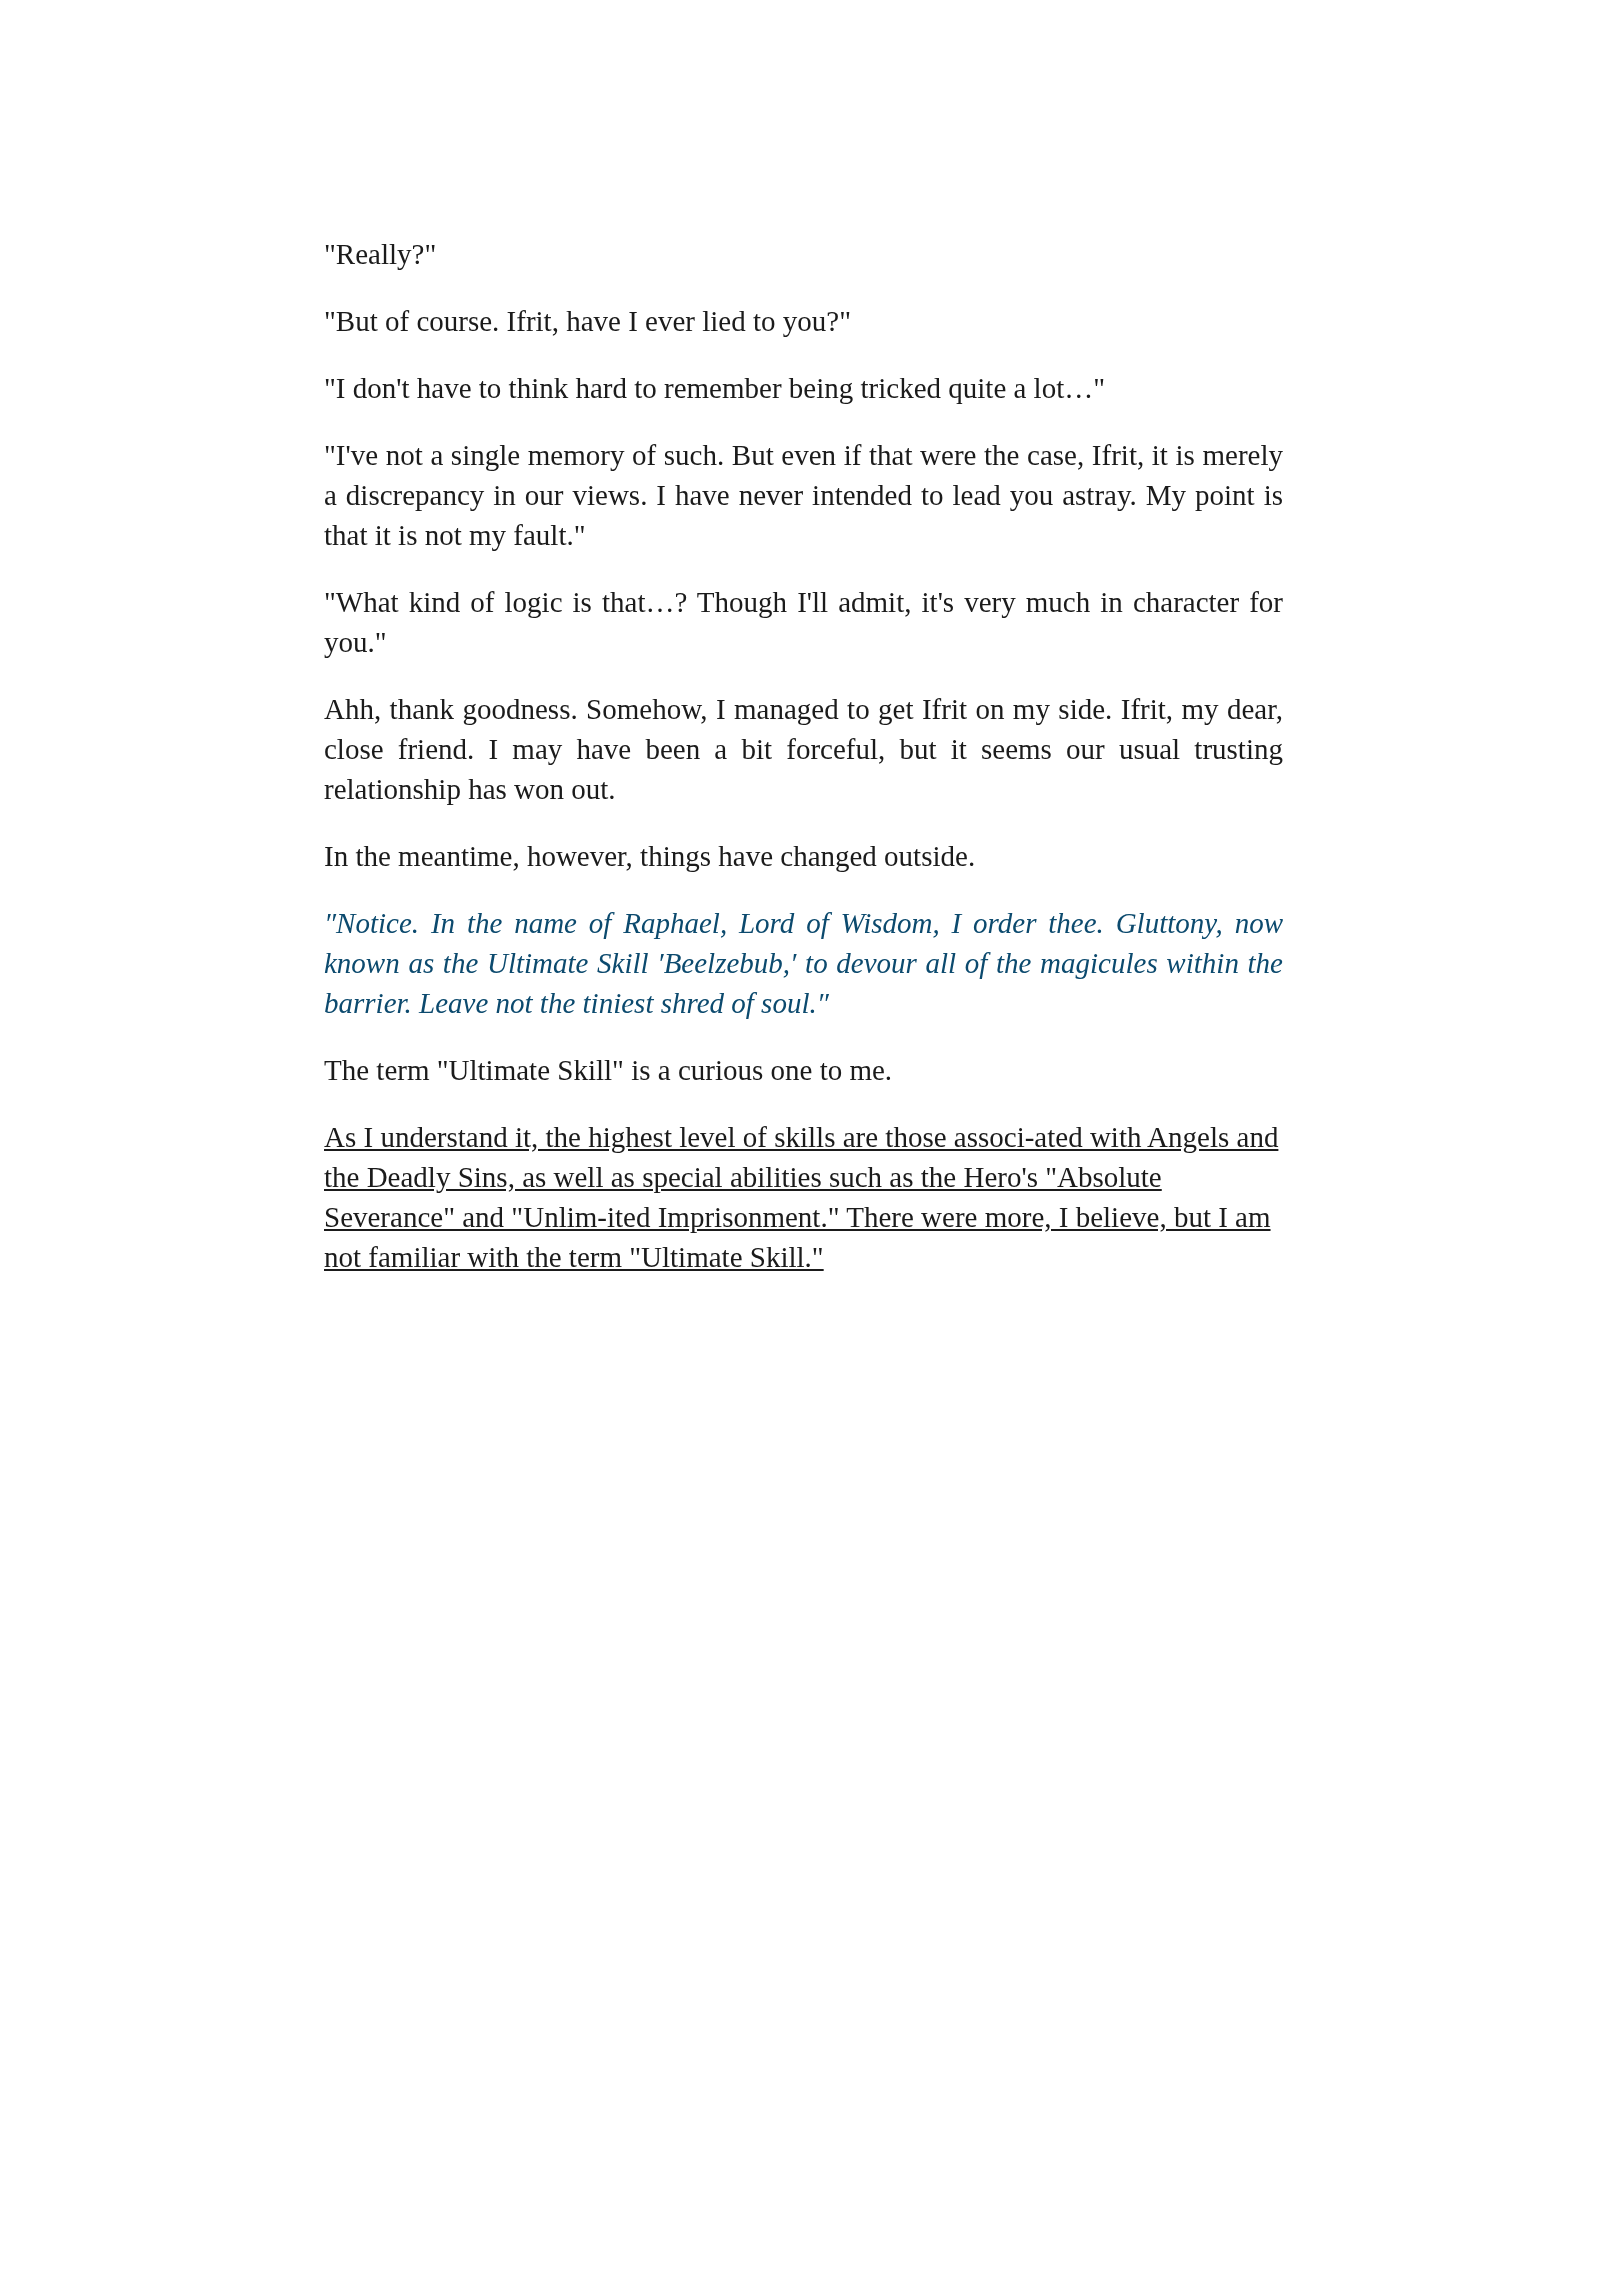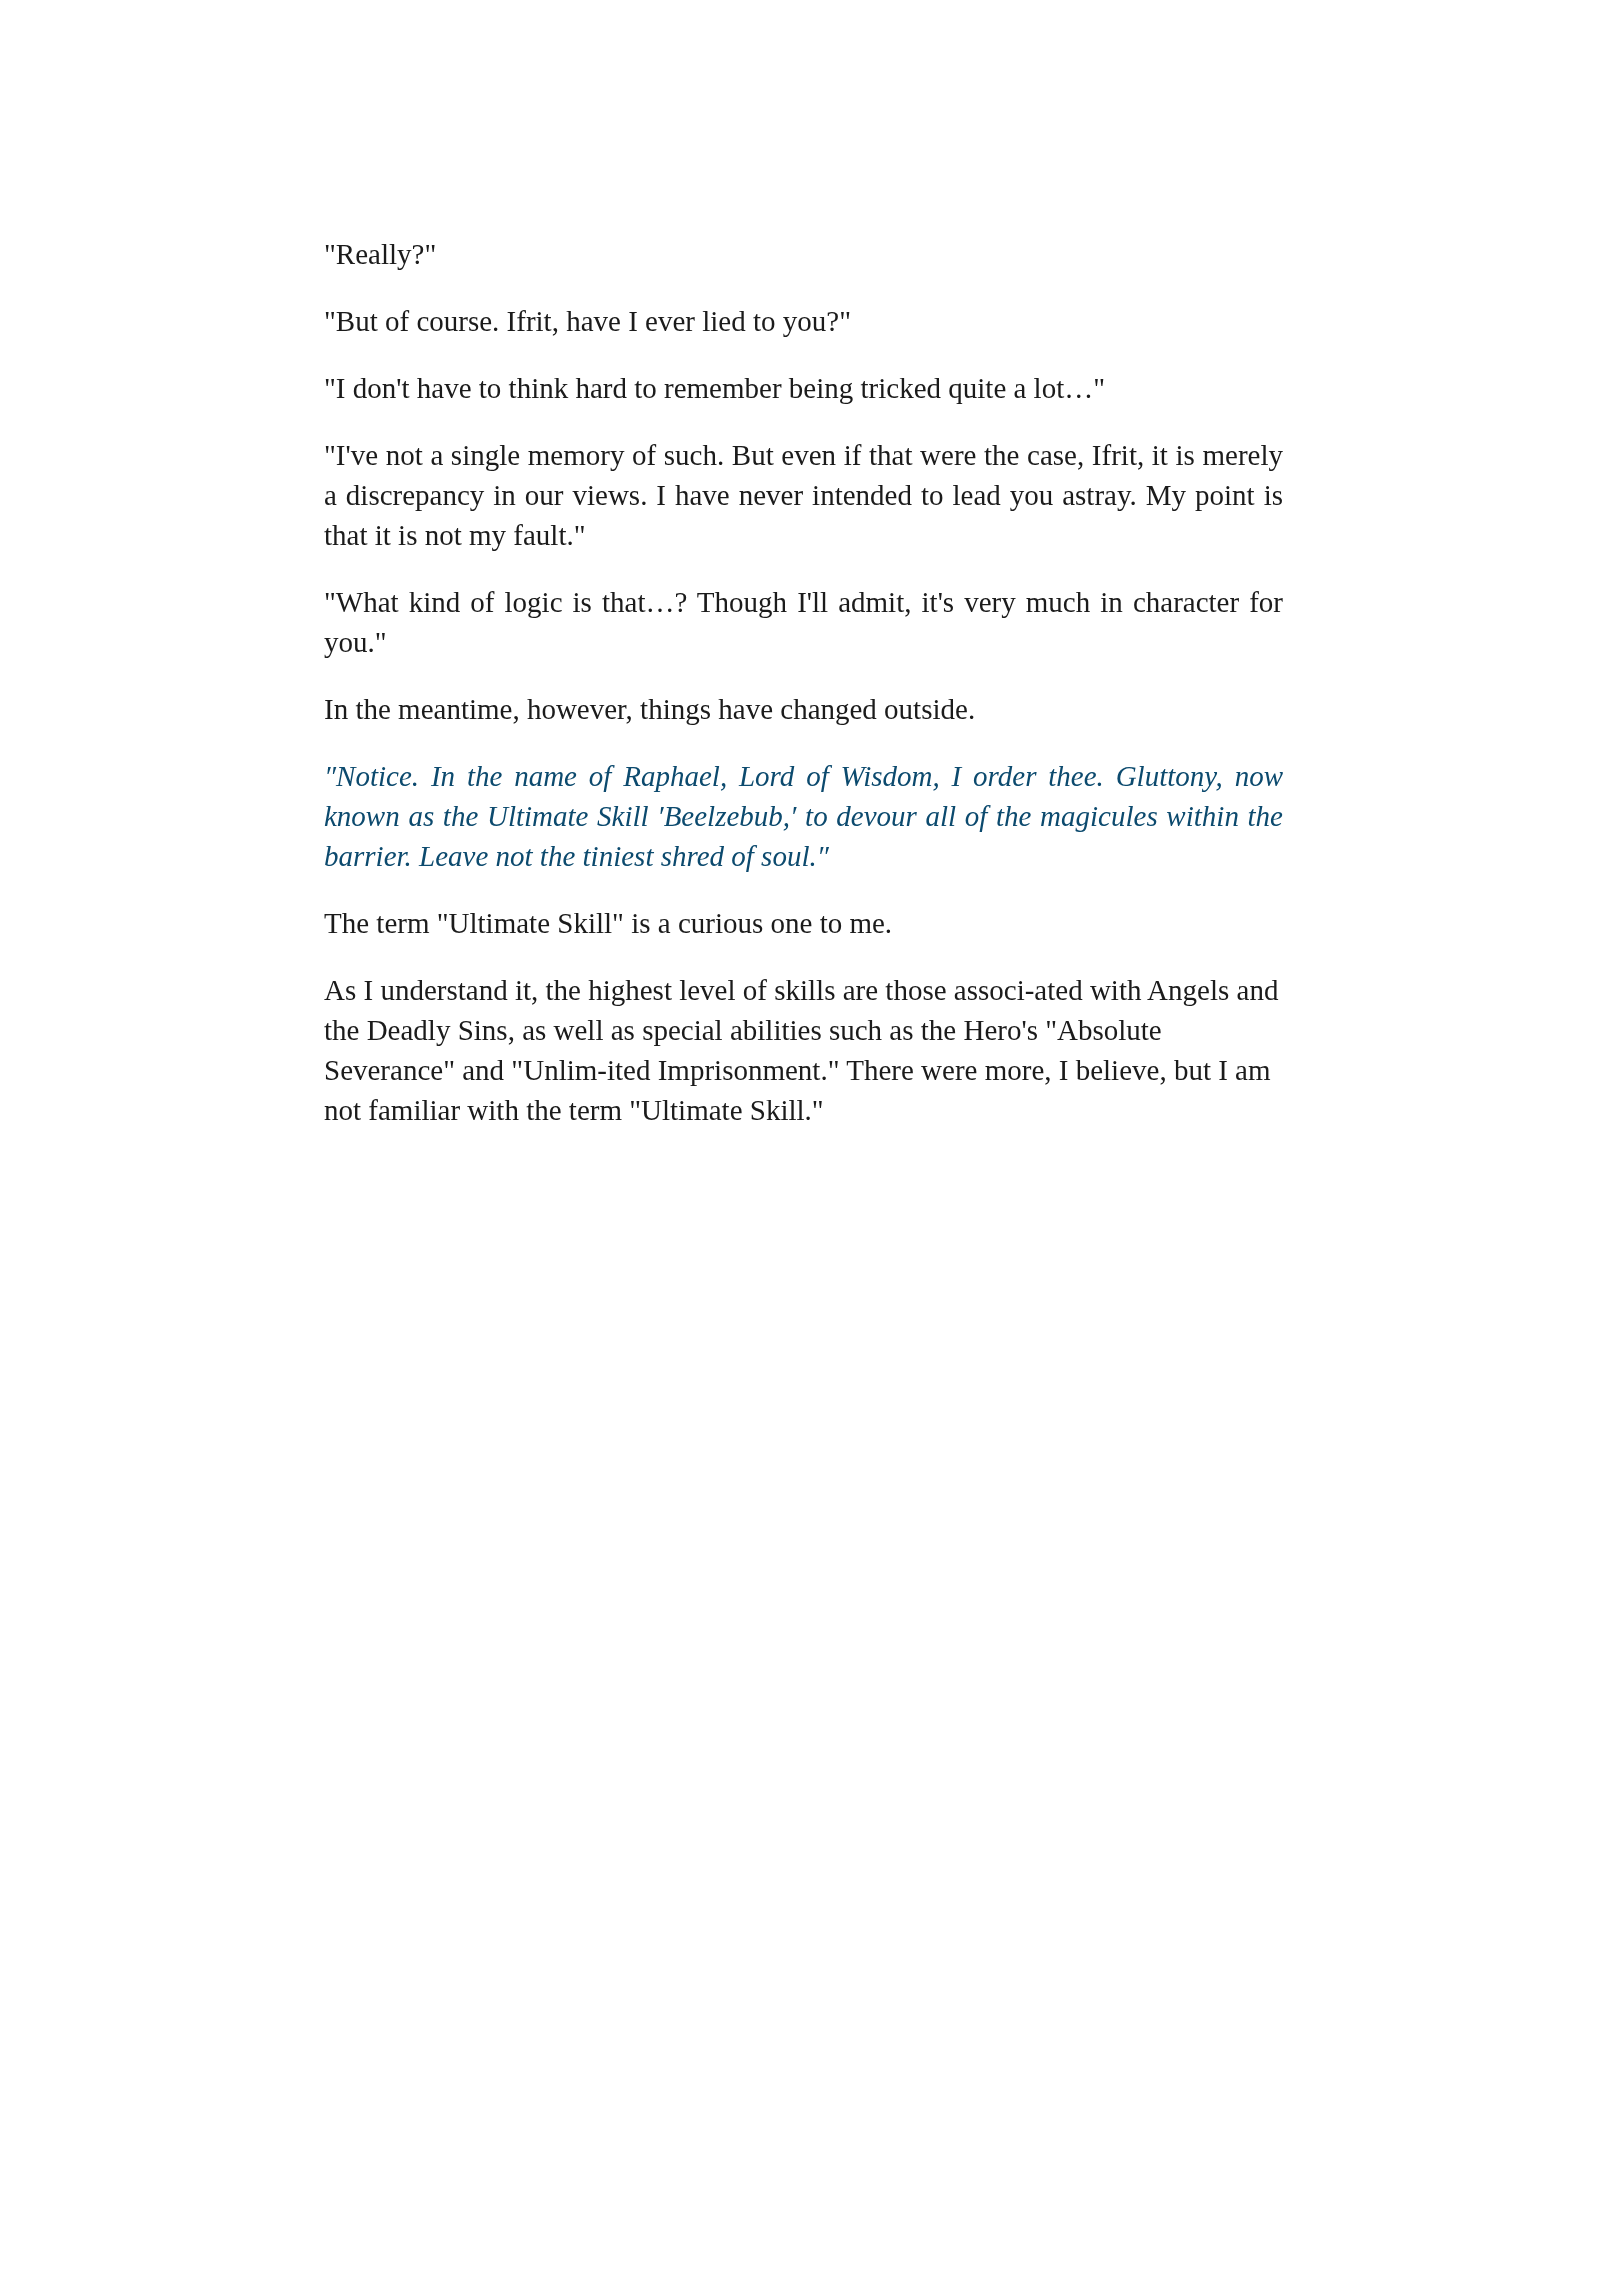--- a/index.html
+++ b/index.html
@@ -31,40 +31,42 @@
     margin: 0 0 27px 0;
     font-size: 29px;
     line-height: 1.38;
     text-align: justify;
     text-justify: inter-word;
     hyphens: manual;
     color: #1b1b1b;
   }
   p.para:last-child {
     margin-bottom: 16px;
+    text-decoration: underline;
   }
   p.para.no-justify {
     text-align: left;
   }
   p.para.italic {
     font-style: italic;
     color: #0c4a6e;
   }
 </style>
 </head>
 <body>
 
 <div class="page">
   <div class="text-column">
 
     <p class="para no-justify">"Really?"</p>
     <p class="para no-justify">"But of course. Ifrit, have I ever lied to you?"</p>
     <p class="para">"I don't have to think hard to remember being tricked quite a lot…"</p>
     <p class="para">"I've not a single memory of such. But even if that were the case, Ifrit, it is merely a discrepancy in our views. I have never intended to lead you astray. My point is that it is not my fault."</p>
     <p class="para">"What kind of logic is that…? Though I'll admit, it's very much in character for you."</p>
+    <p class="para">Ahh, thank goodness. Somehow, I managed to get Ifrit on my side. Ifrit, my dear, close friend. I may have been a bit forceful, but it seems our usual trusting relationship has won out.</p>
     <p class="para no-justify">In the meantime, however, things have changed outside.</p>
     <p class="para italic">″Notice. In the name of Raphael, Lord of Wisdom, I order thee. Gluttony, now known as the Ultimate Skill ′Beelzebub,′ to devour all of the magicules within the barrier. Leave not the tiniest shred of soul.″</p>
     <p class="para no-justify">The term "Ultimate Skill" is a curious one to me.</p>
     <p class="para no-justify">As I understand it, the highest level of skills are those associ-ated with Angels and the Deadly Sins, as well as special abilities such as the Hero's "Absolute Severance" and "Unlim-ited Imprisonment." There were more, I believe, but I am not familiar with the term "Ultimate Skill."</p>
 
   </div>
 </div>
 
 
 </body></html>

